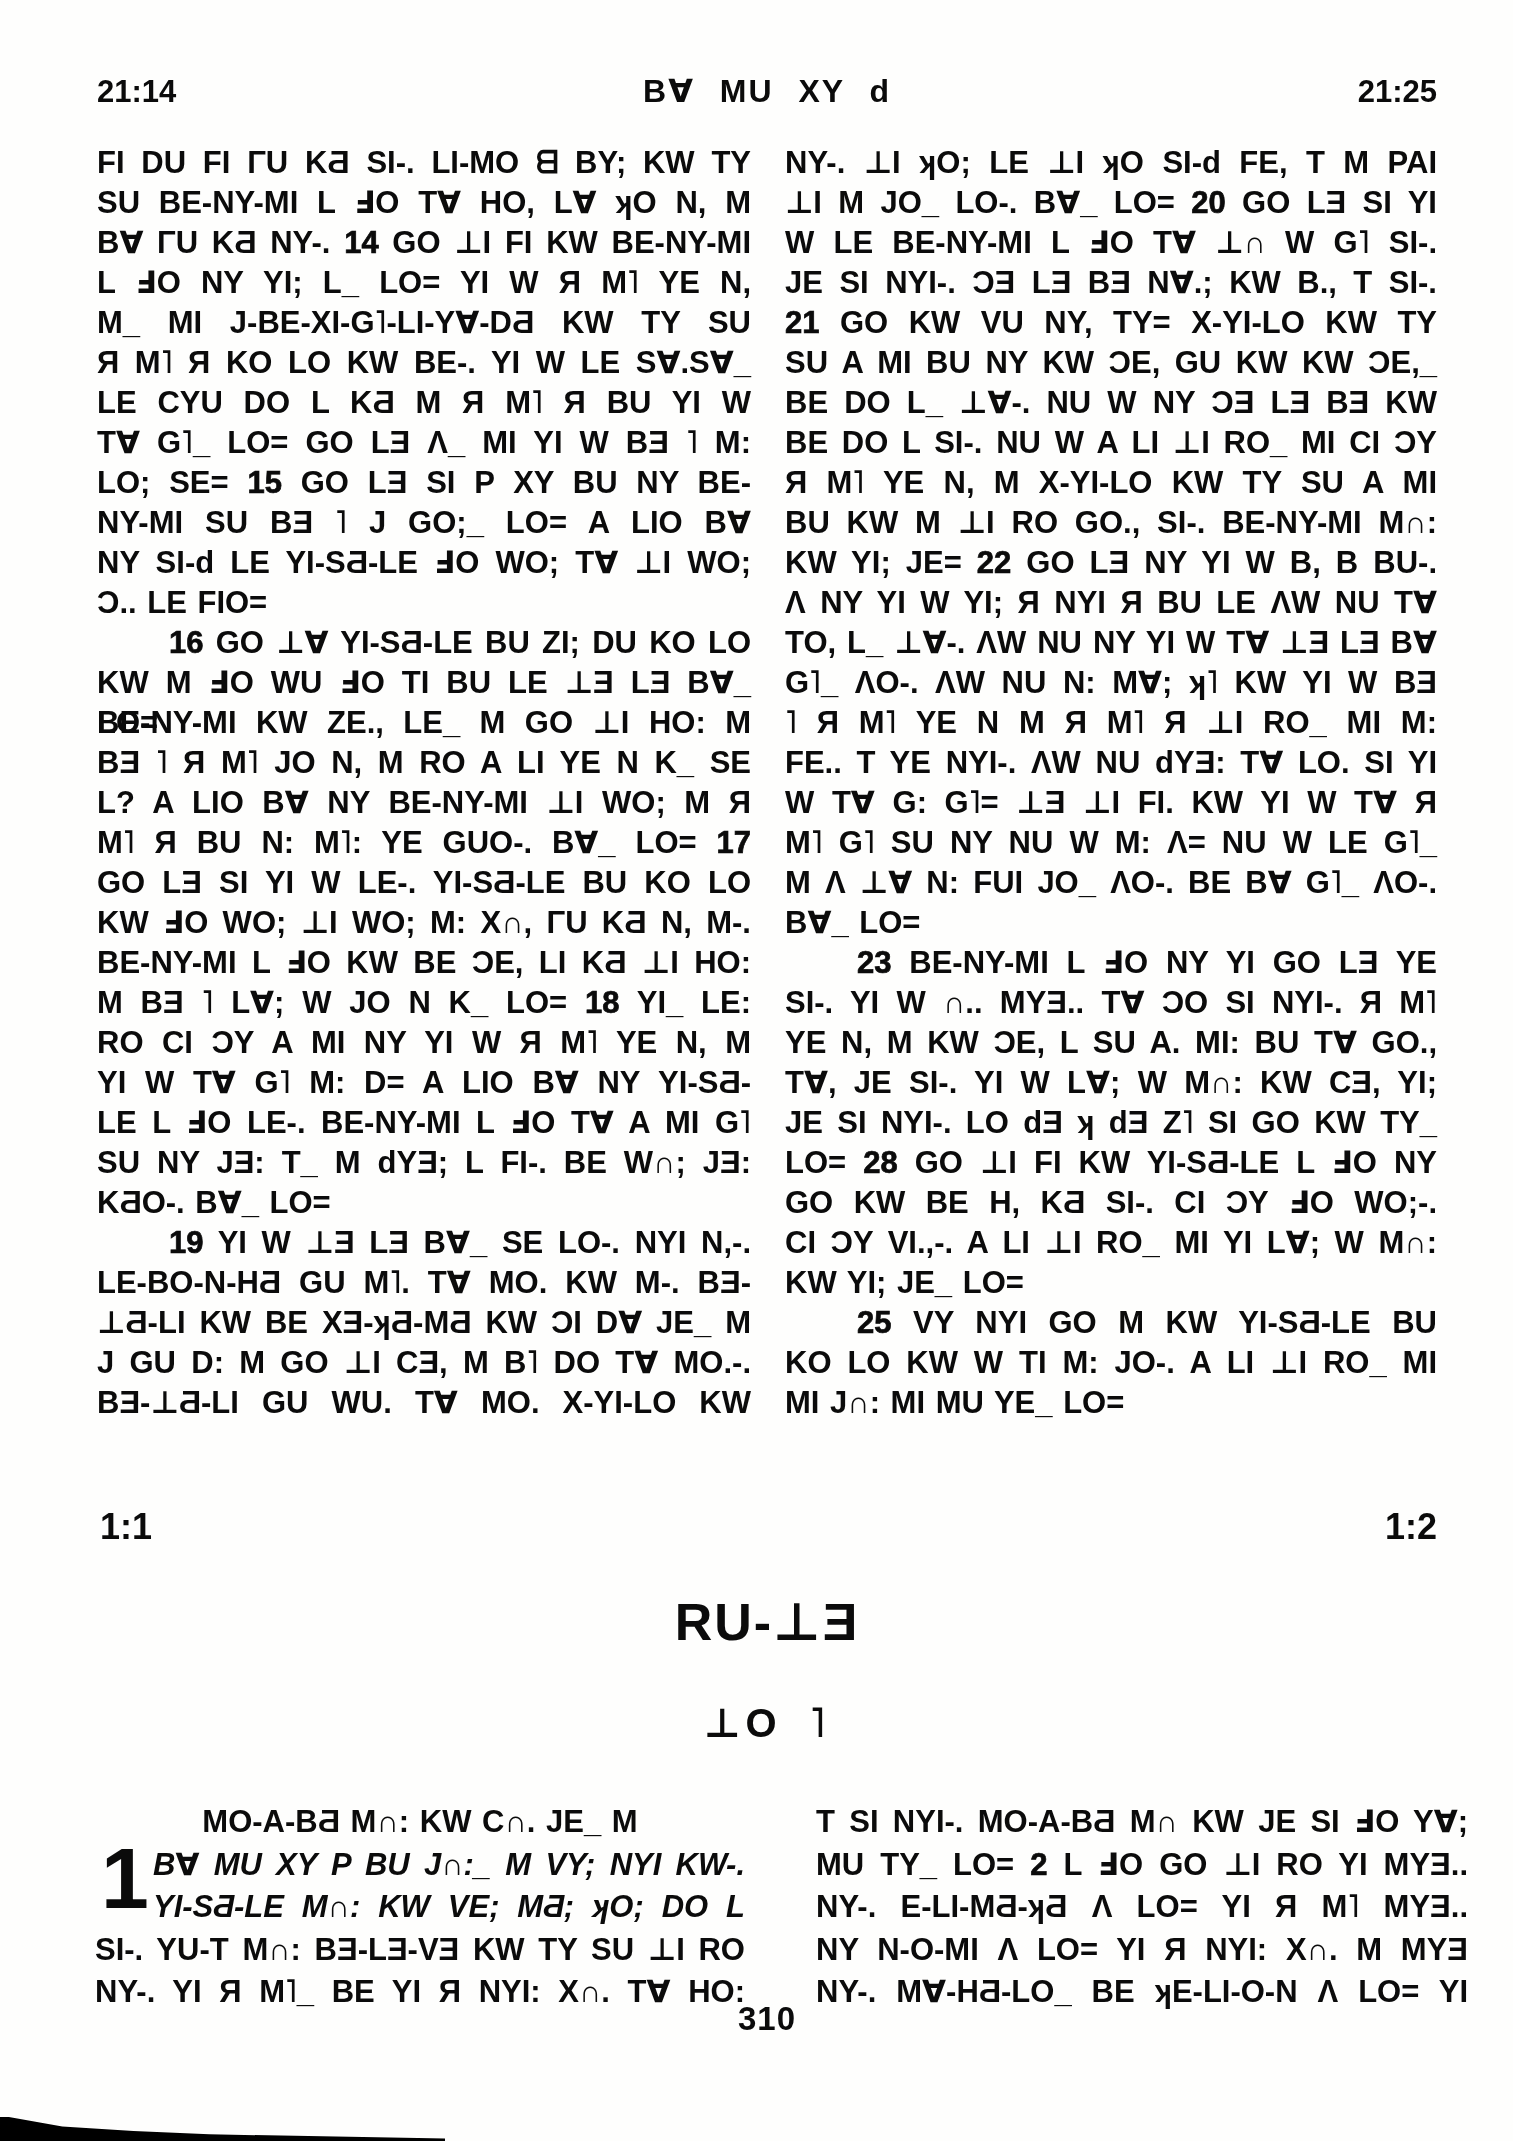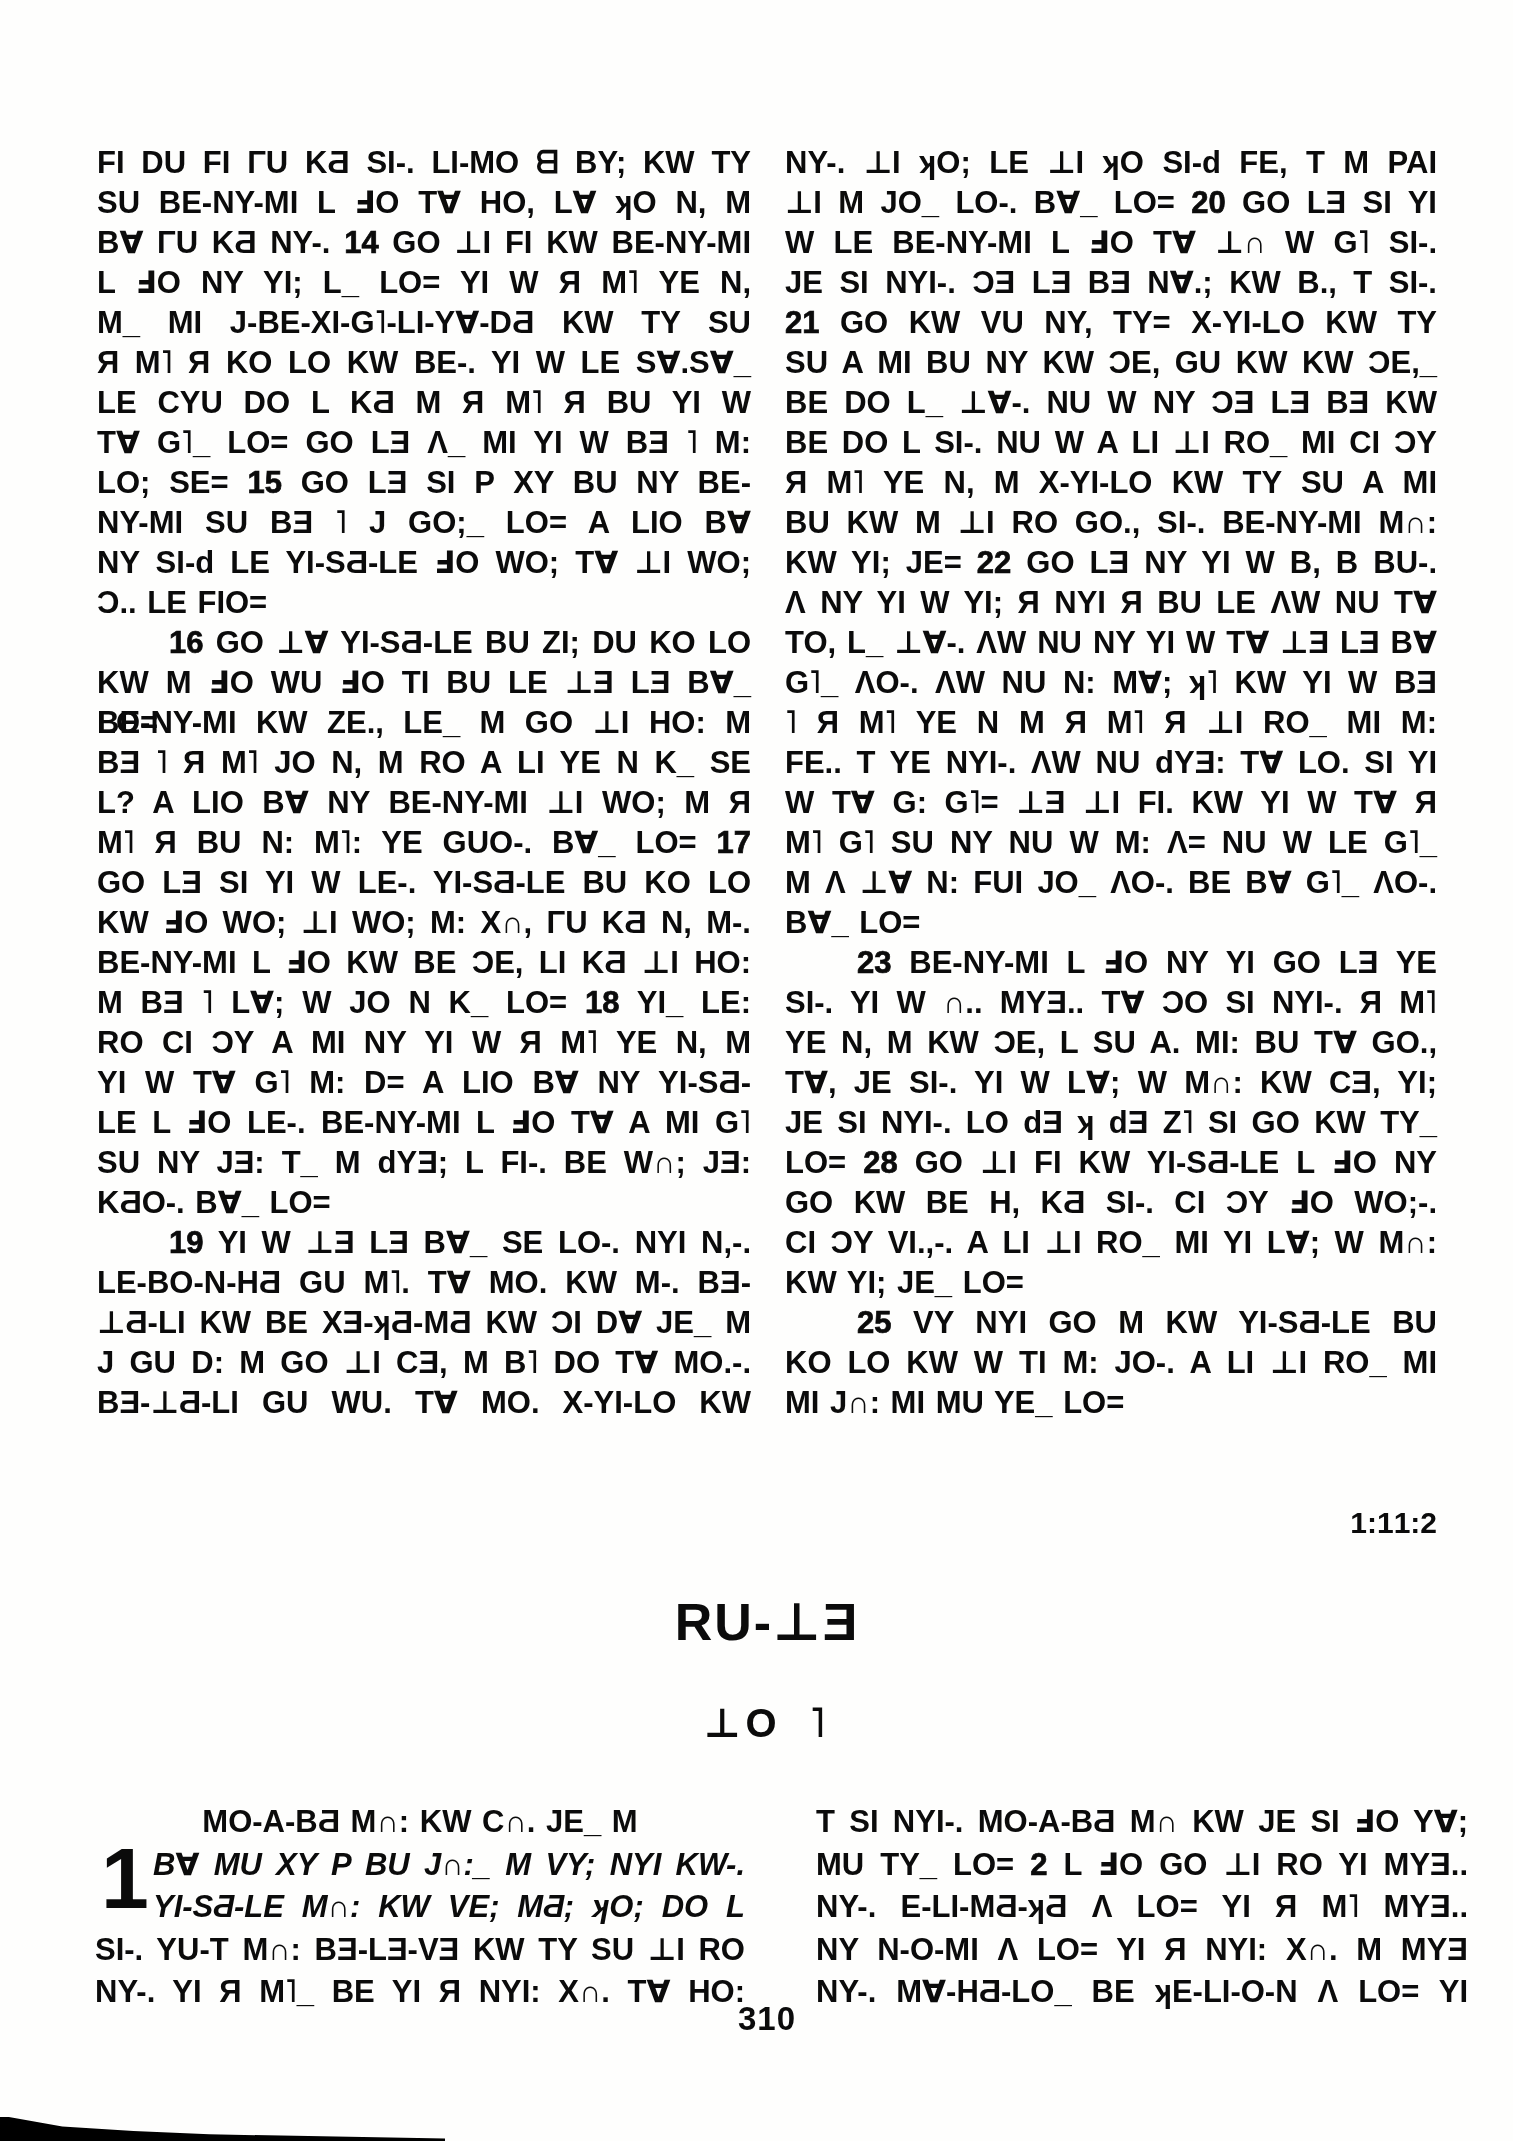--- a/index.html
+++ b/index.html
@@ -18,22 +18,22 @@
   .colL{left:97px;top:143px;width:654px;}
   .colR{left:785px;top:143px;width:652px;}
   .line{height:40px;text-align:justify;text-align-last:justify;word-spacing:2px;}
   .line.lft{text-align:left;text-align-last:left;}
   .line.ind{padding-left:72px;}
   .line.ctr{text-align:left;text-align-last:center;}
   .line.dc{padding-left:58px;font-style:italic;}
   .v{-webkit-text-stroke:0.7px currentColor;}
   .refs{
     position:absolute;left:100px;top:1506px;width:1337px;
-    display:flex;justify-content:flex-end;
-    font-weight:bold;font-size:30px;
+    display:flex;justify-content:space-between;
+    font-weight:bold;font-size:36px;
   }
   .btitle{
     position:absolute;left:97px;top:1592px;width:1340px;text-align:center;
     font-weight:bold;font-size:52px;letter-spacing:2px;
   }
   .bsub{
     position:absolute;left:97px;top:1700px;width:1340px;text-align:center;
     font-weight:bold;font-size:40px;letter-spacing:5px;word-spacing:12px;
   }
   .intro{top:1801px;}
@@ -51,20 +51,25 @@
   .wedge{
     position:absolute;left:0;bottom:0;width:445px;height:24px;background:#000;
     clip-path:polygon(0 0,2% 0,14% 40%,30% 58%,47% 72%,100% 90%,100% 100%,0 100%);
   }
 </style>
 </head>
 <body>
 
 <div class="page">
 
+  <div class="hdr">
+    <span>21:14</span>
+    <span class="bk">B∀ MU XY d</span>
+    <span>21:25</span>
+  </div>
 
   <div class="col colL">
       <div class="line">FI DU FI ΓU KƋ SI-. LI-MO ᗺ BY; KW TY</div>
       <div class="line">SU BE-NY-MI L ℲO T∀ HO, L∀ ʞO N, M</div>
       <div class="line">B∀ ΓU KƋ NY-. <b class="v">14</b> GO ⊥I FI KW BE-NY-MI</div>
       <div class="line">L ℲO NY YI; L_ LO= YI W Я M˥ YE N,</div>
       <div class="line">M_ MI J-BE-XI-G˥-LI-Y∀-DƋ KW TY SU</div>
       <div class="line">Я M˥ Я KO LO KW BE-. YI W LE S∀.S∀_</div>
       <div class="line">LE CYU DO L KƋ M Я M˥ Я BU YI W</div>
       <div class="line">T∀ G˥_ LO= GO LƎ Λ_ MI YI W BƎ ˥ M:</div>

